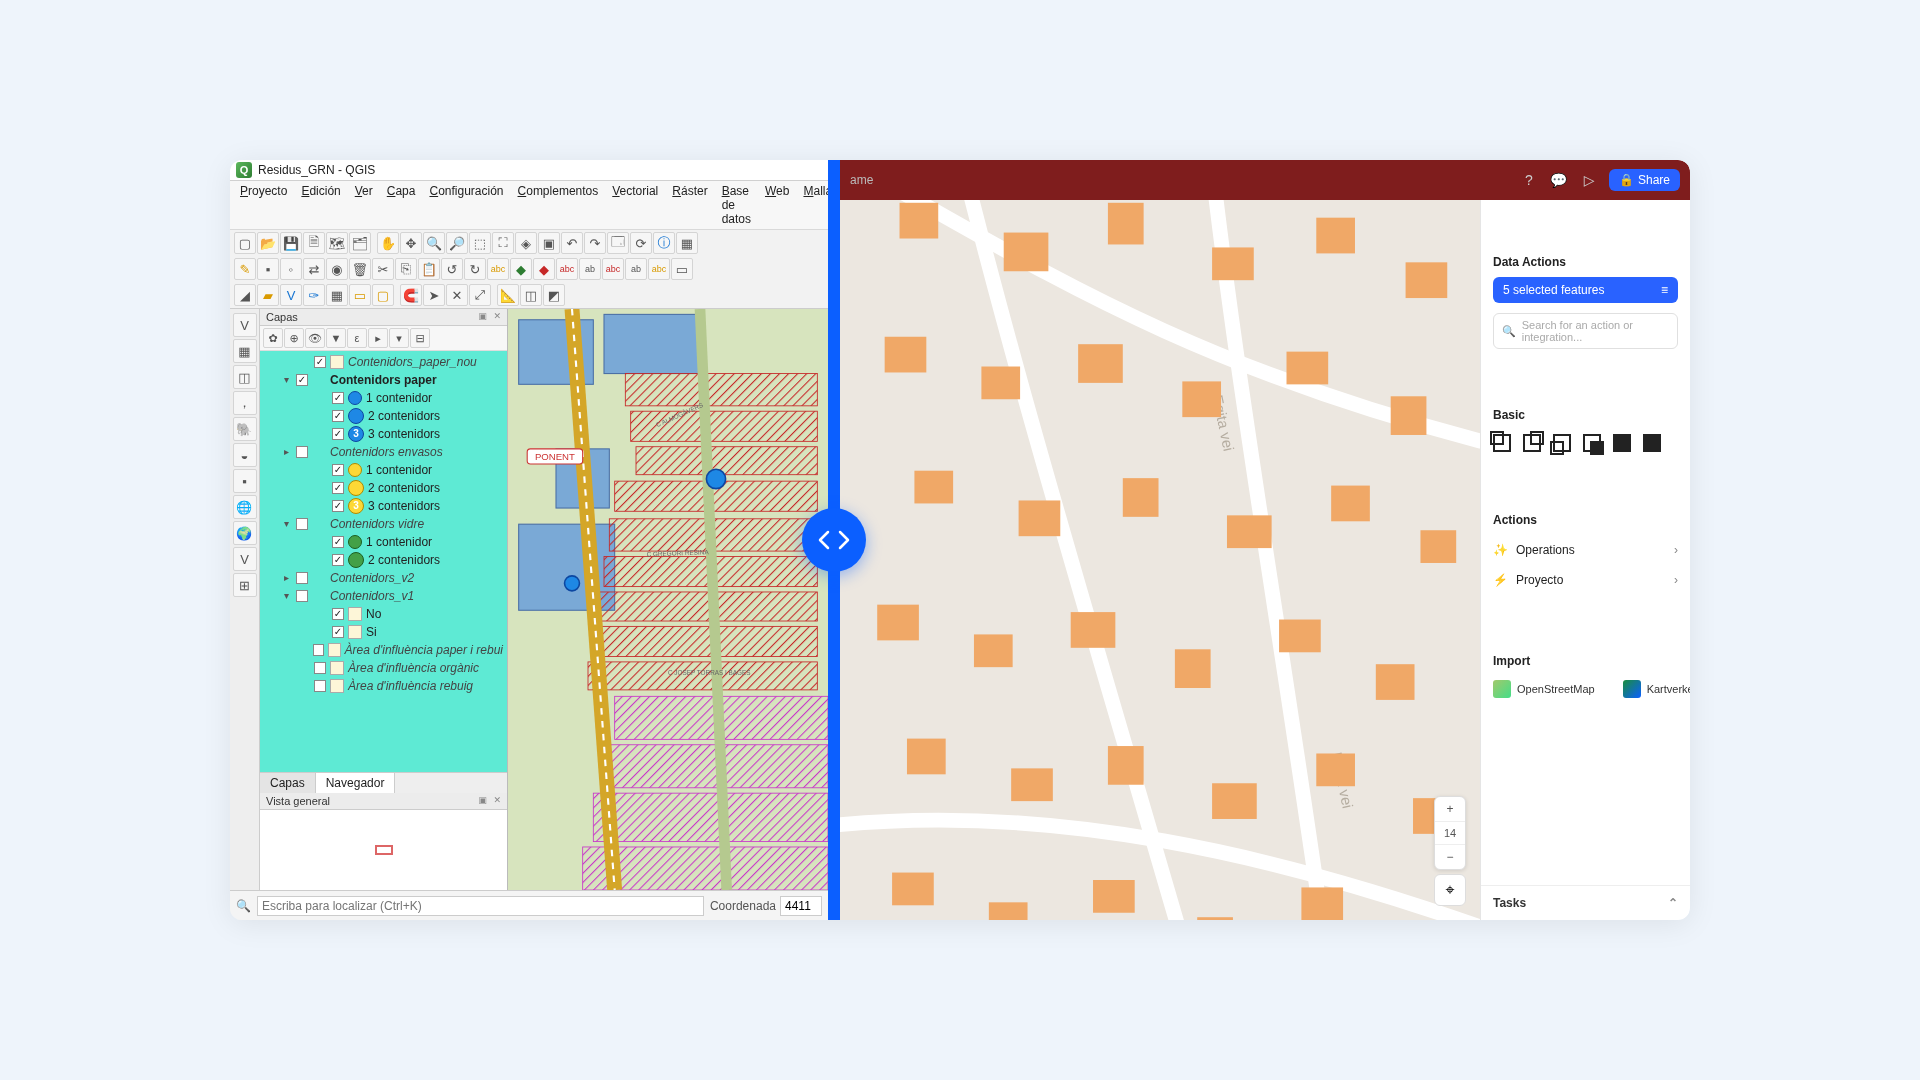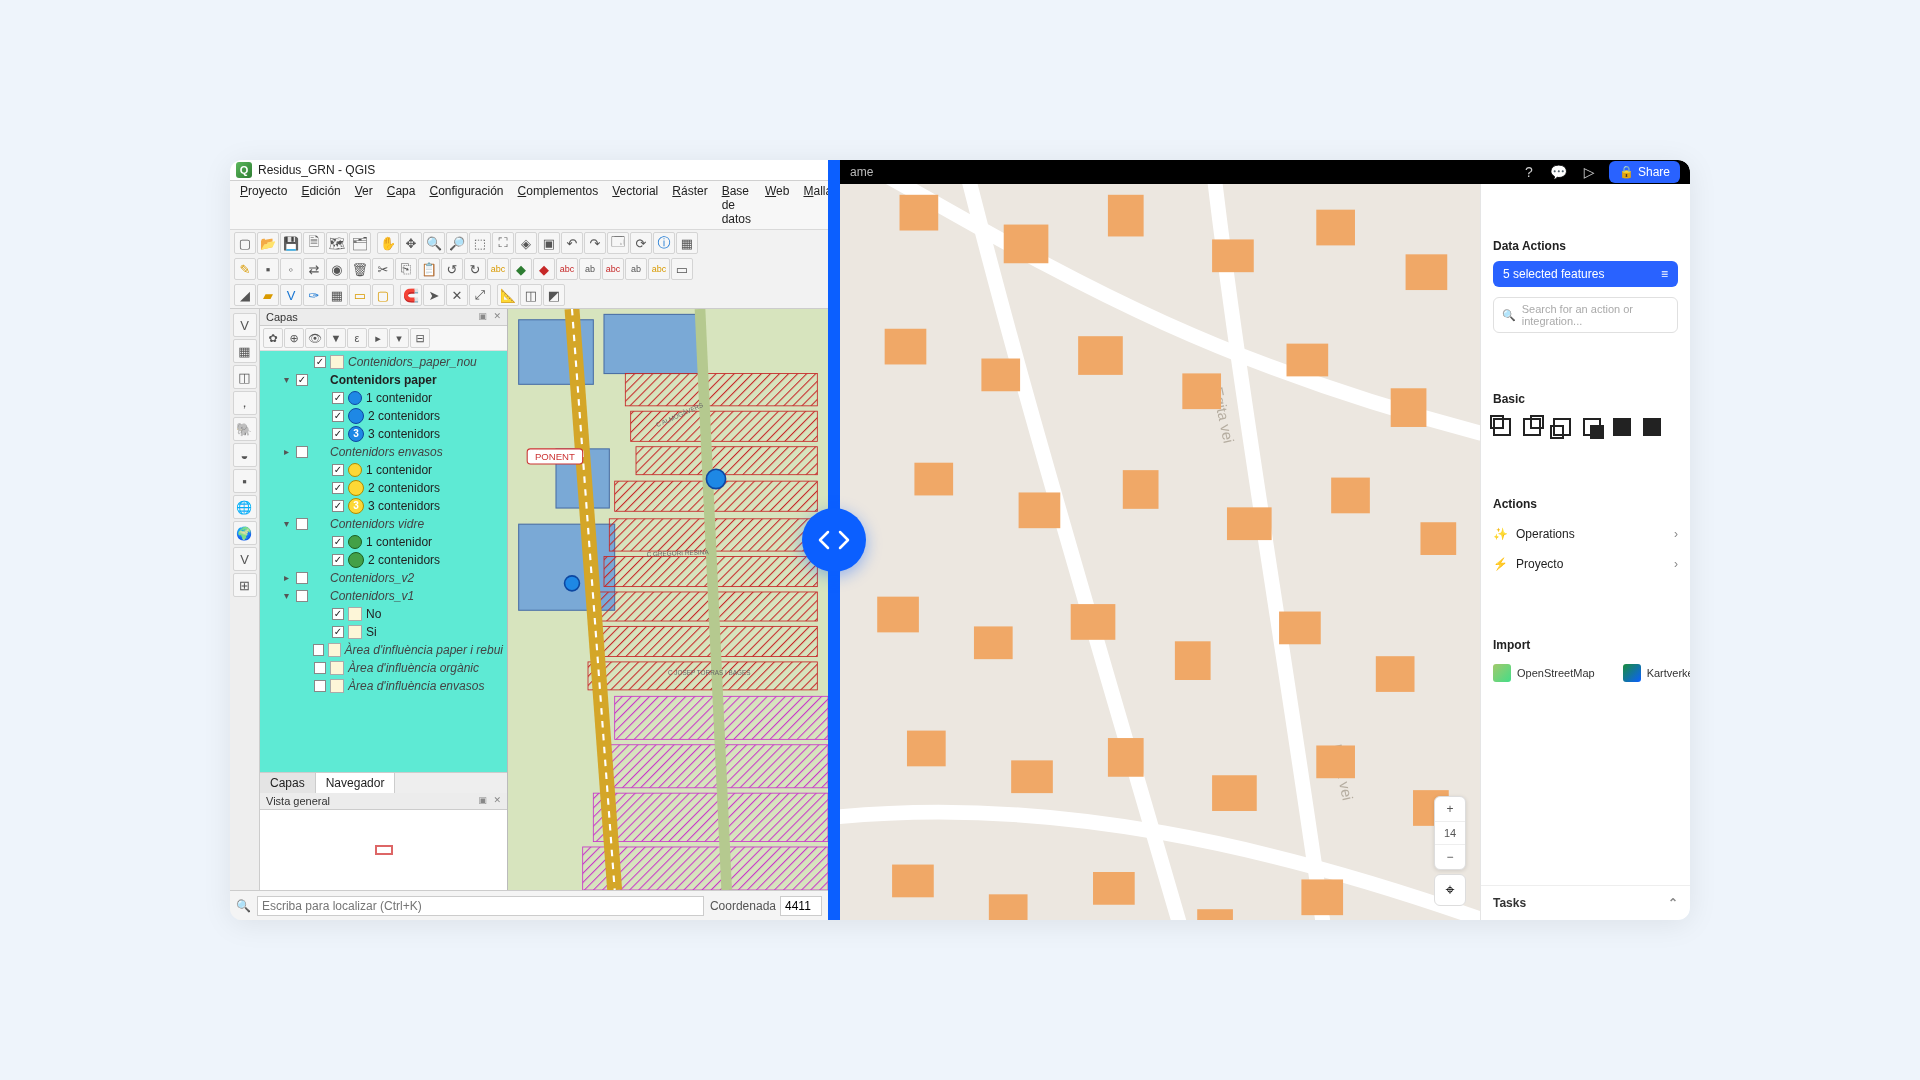--- a/index.html
+++ b/index.html
@@ -60,21 +60,21 @@
 .statusbar .coord { margin-left:auto; display:flex; align-items:center; gap:4px;}
 .statusbar .mag { color:#888; }
 
 
 .divider { width: 12px; background: #0b5fff; height: 100%; position: relative; z-index: 5; }
 .div-handle { position:absolute; top:50%; left:50%; transform:translate(-50%,-50%); width:64px; height:64px; border-radius:50%; background:#0b5fff; display:flex; align-items:center; justify-content:center; color:#fff; gap:0; box-shadow:0 4px 16px rgba(11,95,255,.4);}
 .div-handle svg { width:40px; height:24px; }
 
 
 .right { flex:1; height:100%; background:#fff; display:flex; flex-direction:column; border-top-right-radius:12px; border-bottom-right-radius:12px; overflow:hidden;}
-.r-top { height: 24px; background:#000000; color:#ddd; display:flex; align-items:center; padding:0 10px; font-size:12px; gap:10px; }
+.r-top { height: 40px; background:#7f1d1d; color:#ddd; display:flex; align-items:center; padding:0 10px; font-size:12px; gap:10px; }
 .r-top .name { flex:1; color:#bbb; }
 .r-top .ic { width:20px; height:20px; display:flex; align-items:center; justify-content:center; color:#ccc; font-size:14px;}
 .share { background:#2962ff; color:#fff; padding:4px 10px; border-radius:6px; font-size:12px; display:flex; align-items:center; gap:4px;}
 .r-body { flex:1; display:flex; overflow:hidden; }
 .r-map { flex:1; position:relative; background:#ece7e0; overflow:hidden; }
 .r-map svg { width:100%; height:100%; }
 .zoomctl { position:absolute; right:14px; bottom:50px; background:#fff; border:1px solid #ddd; border-radius:6px; width:32px; display:flex; flex-direction:column; align-items:center; box-shadow:0 1px 4px rgba(0,0,0,.12); font-size:12px; color:#555;}
 .zoomctl div { padding:5px 0; width:100%; text-align:center;}
 .zoomctl .mid { border-top:1px solid #eee; border-bottom:1px solid #eee; font-size:11px;}
 .compass { position:absolute; right:14px; bottom:14px; width:32px; height:32px; background:#fff; border:1px solid #ddd; border-radius:6px; display:flex; align-items:center; justify-content:center; font-size:16px;}
@@ -326,21 +326,21 @@
             <div class="node d2">
               <span class="exp"></span>
               <span class="chk"></span>
               <span class="sym sq"></span>
               <span class="lbl italic">Àrea d'influència orgànic</span>
             </div>
             <div class="node d2">
               <span class="exp"></span>
               <span class="chk"></span>
               <span class="sym sq"></span>
-              <span class="lbl italic">Àrea d'influència envasos</span>
+              <span class="lbl italic">Àrea d'influència rebuig</span>
             </div>
           </div>
         <div class="tabs">
           <div class="tab">Capas</div>
           <div class="tab active">Navegador</div>
         </div>
         <div class="panel-header">
           <span>Vista general</span><span class="winbtns">▣ ✕</span>
         </div>
         <div class="overview">

